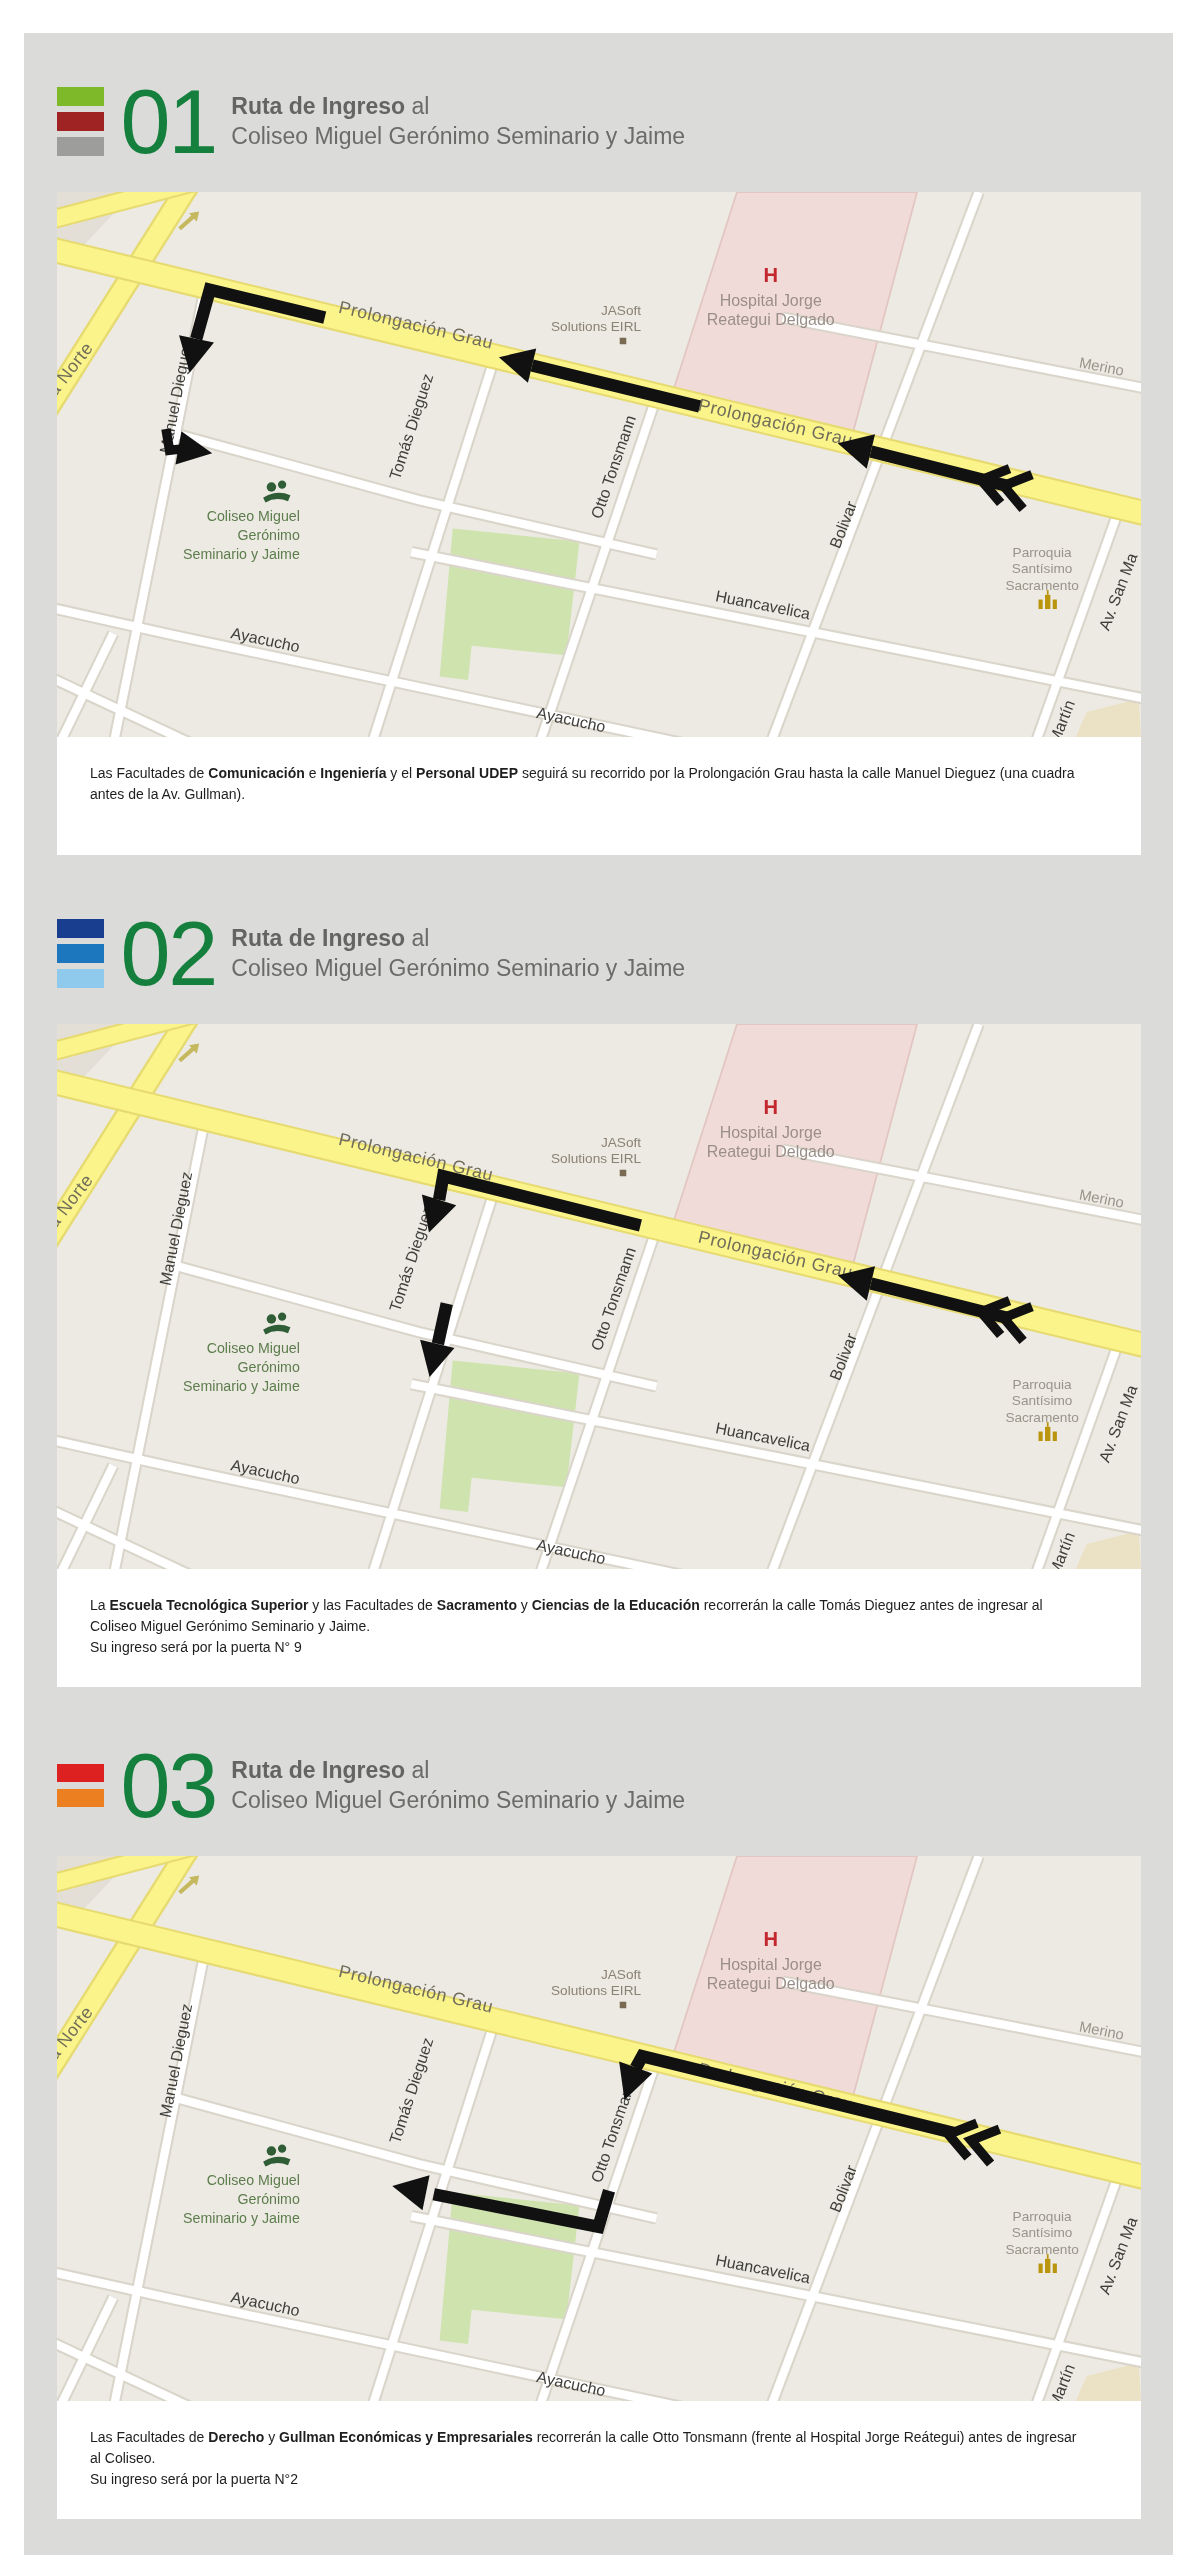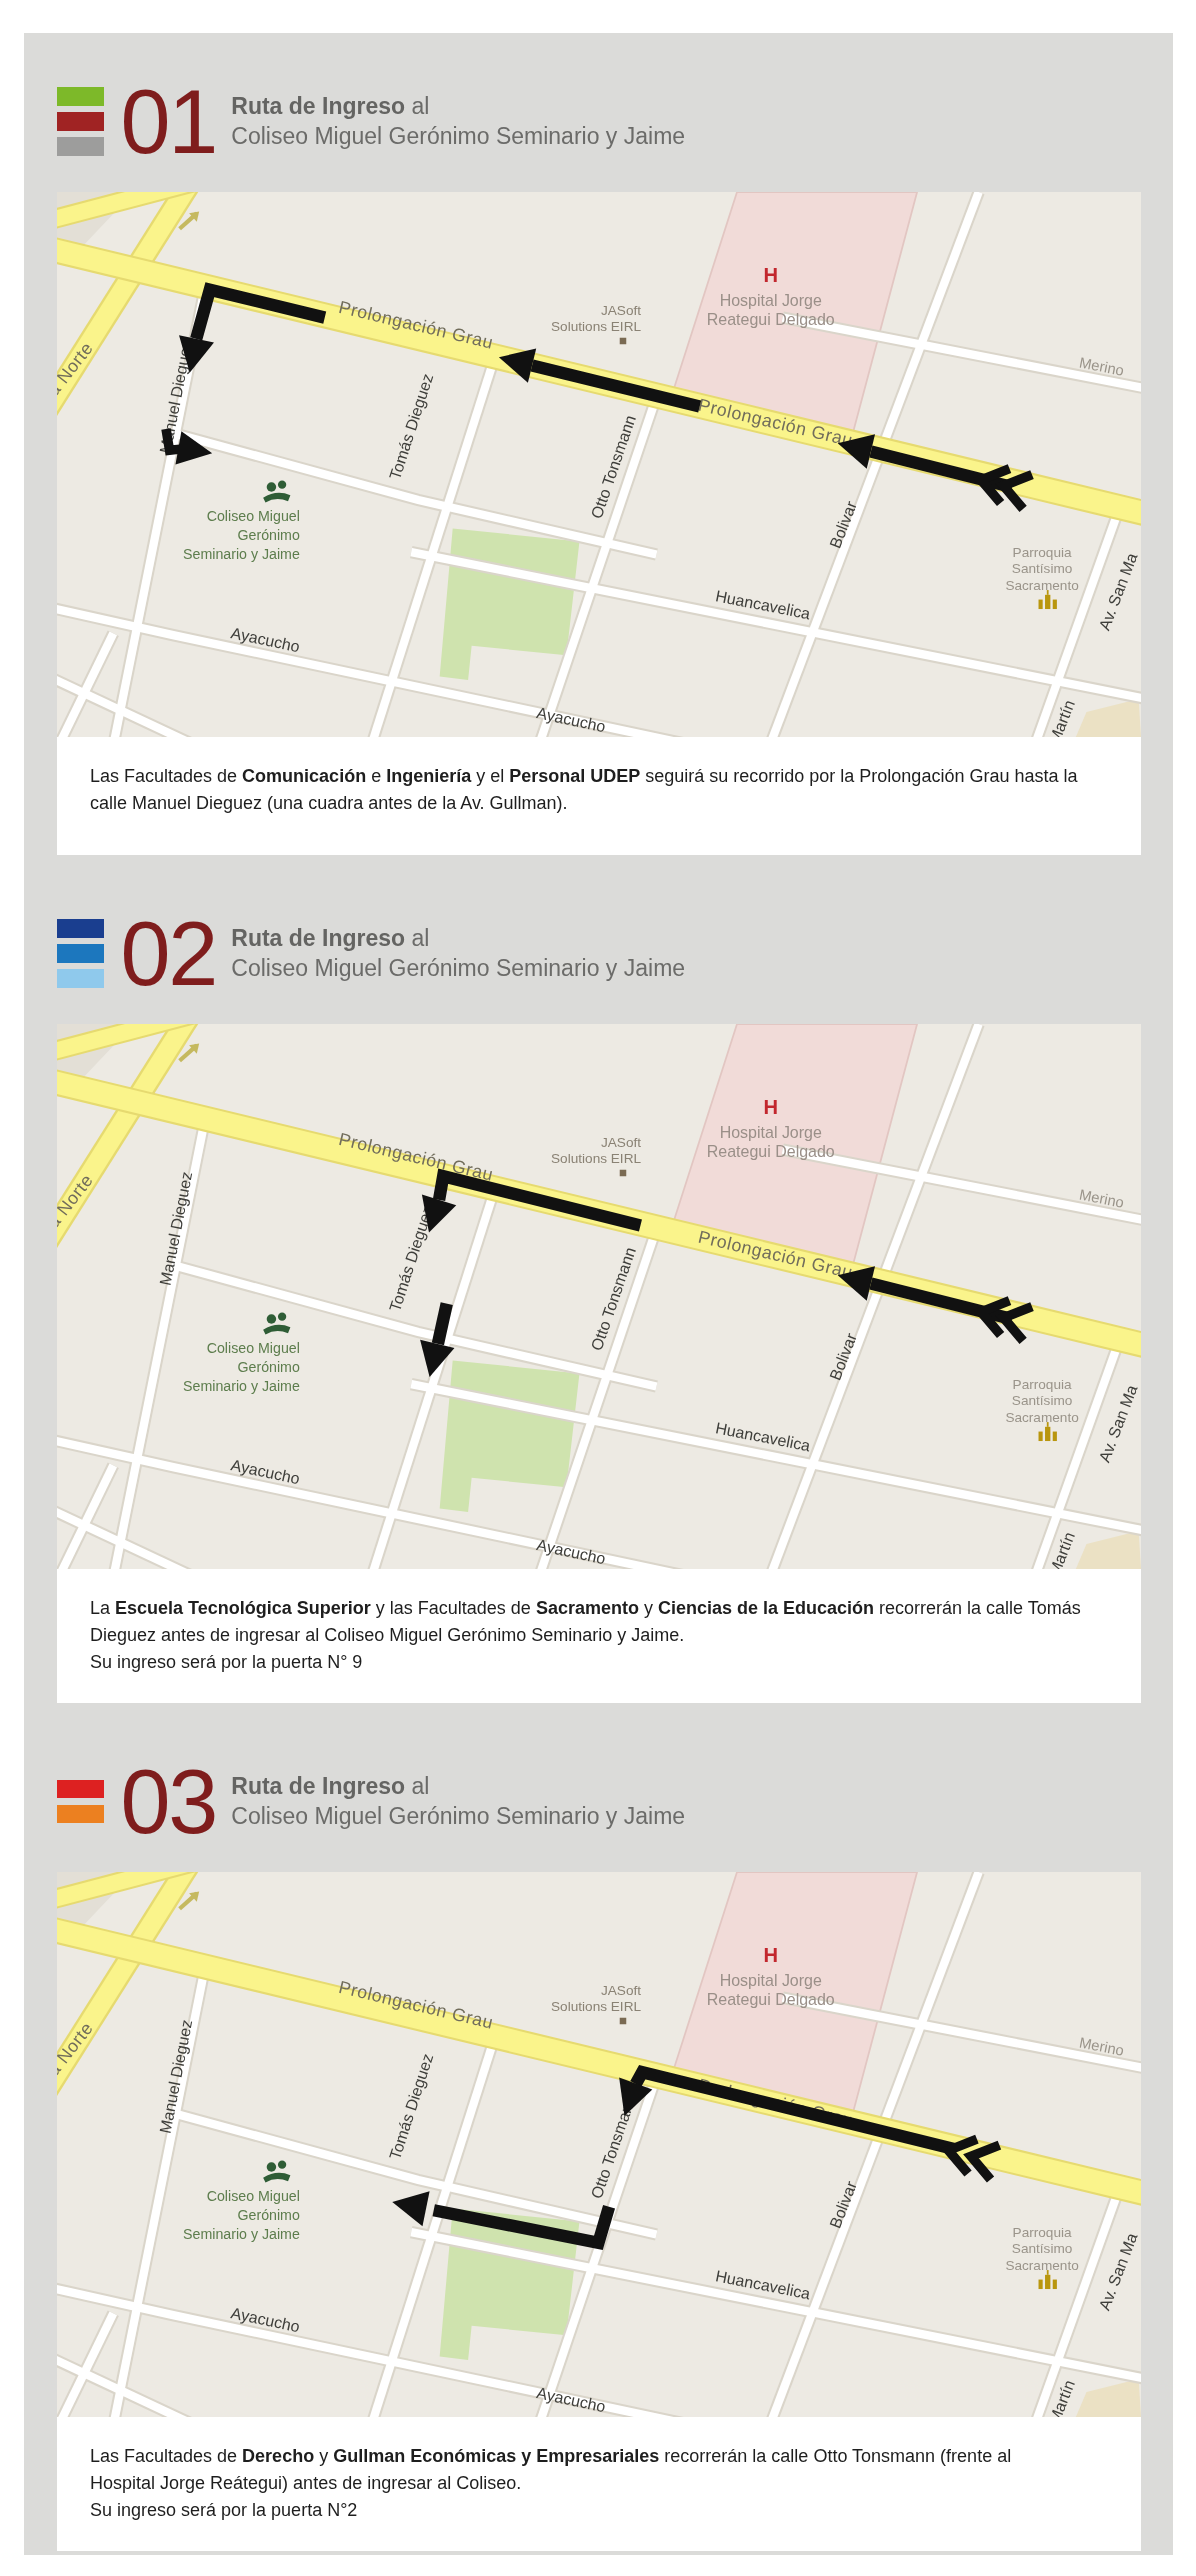--- a/index.html
+++ b/index.html
@@ -5,27 +5,27 @@
   html,body{margin:0;padding:0;background:#ffffff;}
   body{width:1196px;font-family:"Liberation Sans",sans-serif;}
   .page{width:1196px;height:2576px;background:#ffffff;position:relative;}
   .panel{position:absolute;left:24px;top:33px;width:1149px;height:2522px;background:#dbdbd9;box-sizing:border-box;padding:0 33px;}
   .sec{width:1084px;}
   .head{display:flex;align-items:center;min-height:101px;margin-bottom:20px;}
   .head.first{padding-top:38px;}
   .head.later{padding-top:48px;}
   .bars{display:flex;flex-direction:column;gap:6.5px;width:47px;flex:0 0 47px;}
   .bar{width:47px;height:18.4px;}
-  .num{font-size:90px;line-height:1;color:#7f1d1d;margin:0 15.4px 0 16.6px;letter-spacing:-2.4px;}
+  .num{font-size:90px;line-height:1;color:#15803d;margin:0 15.4px 0 16.6px;letter-spacing:-2.4px;}
   .titles{color:#6b6b69;font-size:23px;line-height:1.3;}
   .titles .t1 b{color:#646462;}
   .card{background:#ffffff;width:1084px;}
   .mapwrap{font-size:0;line-height:0;}
   .mapsvg{display:block;width:1084px;height:545px;}
-  .caption{min-height:65px;padding:26px 60px 27px 33px;font-size:18px;line-height:1.5;color:#1e1e1e;}
+  .caption{min-height:65px;padding:26px 60px 27px 33px;font-size:14px;line-height:1.5;color:#1e1e1e;}
   .caption b{font-weight:bold;}
   
   .st{font-size:27px;fill:#3e3e3a;}
   .grau{font-size:30px;fill:#716d5b;letter-spacing:1px;}
   .dim{font-size:25px;fill:#9a948a;}
   .hosp{font-size:27px;fill:#9a8f88;}
   .hospH{font-size:34px;fill:#c2272e;font-weight:bold;}
   .soft{font-size:23px;fill:#8a8274;}
   .coli{font-size:24px;fill:#5d7d4d;}
   .parr{font-size:23px;fill:#9a948a;}

